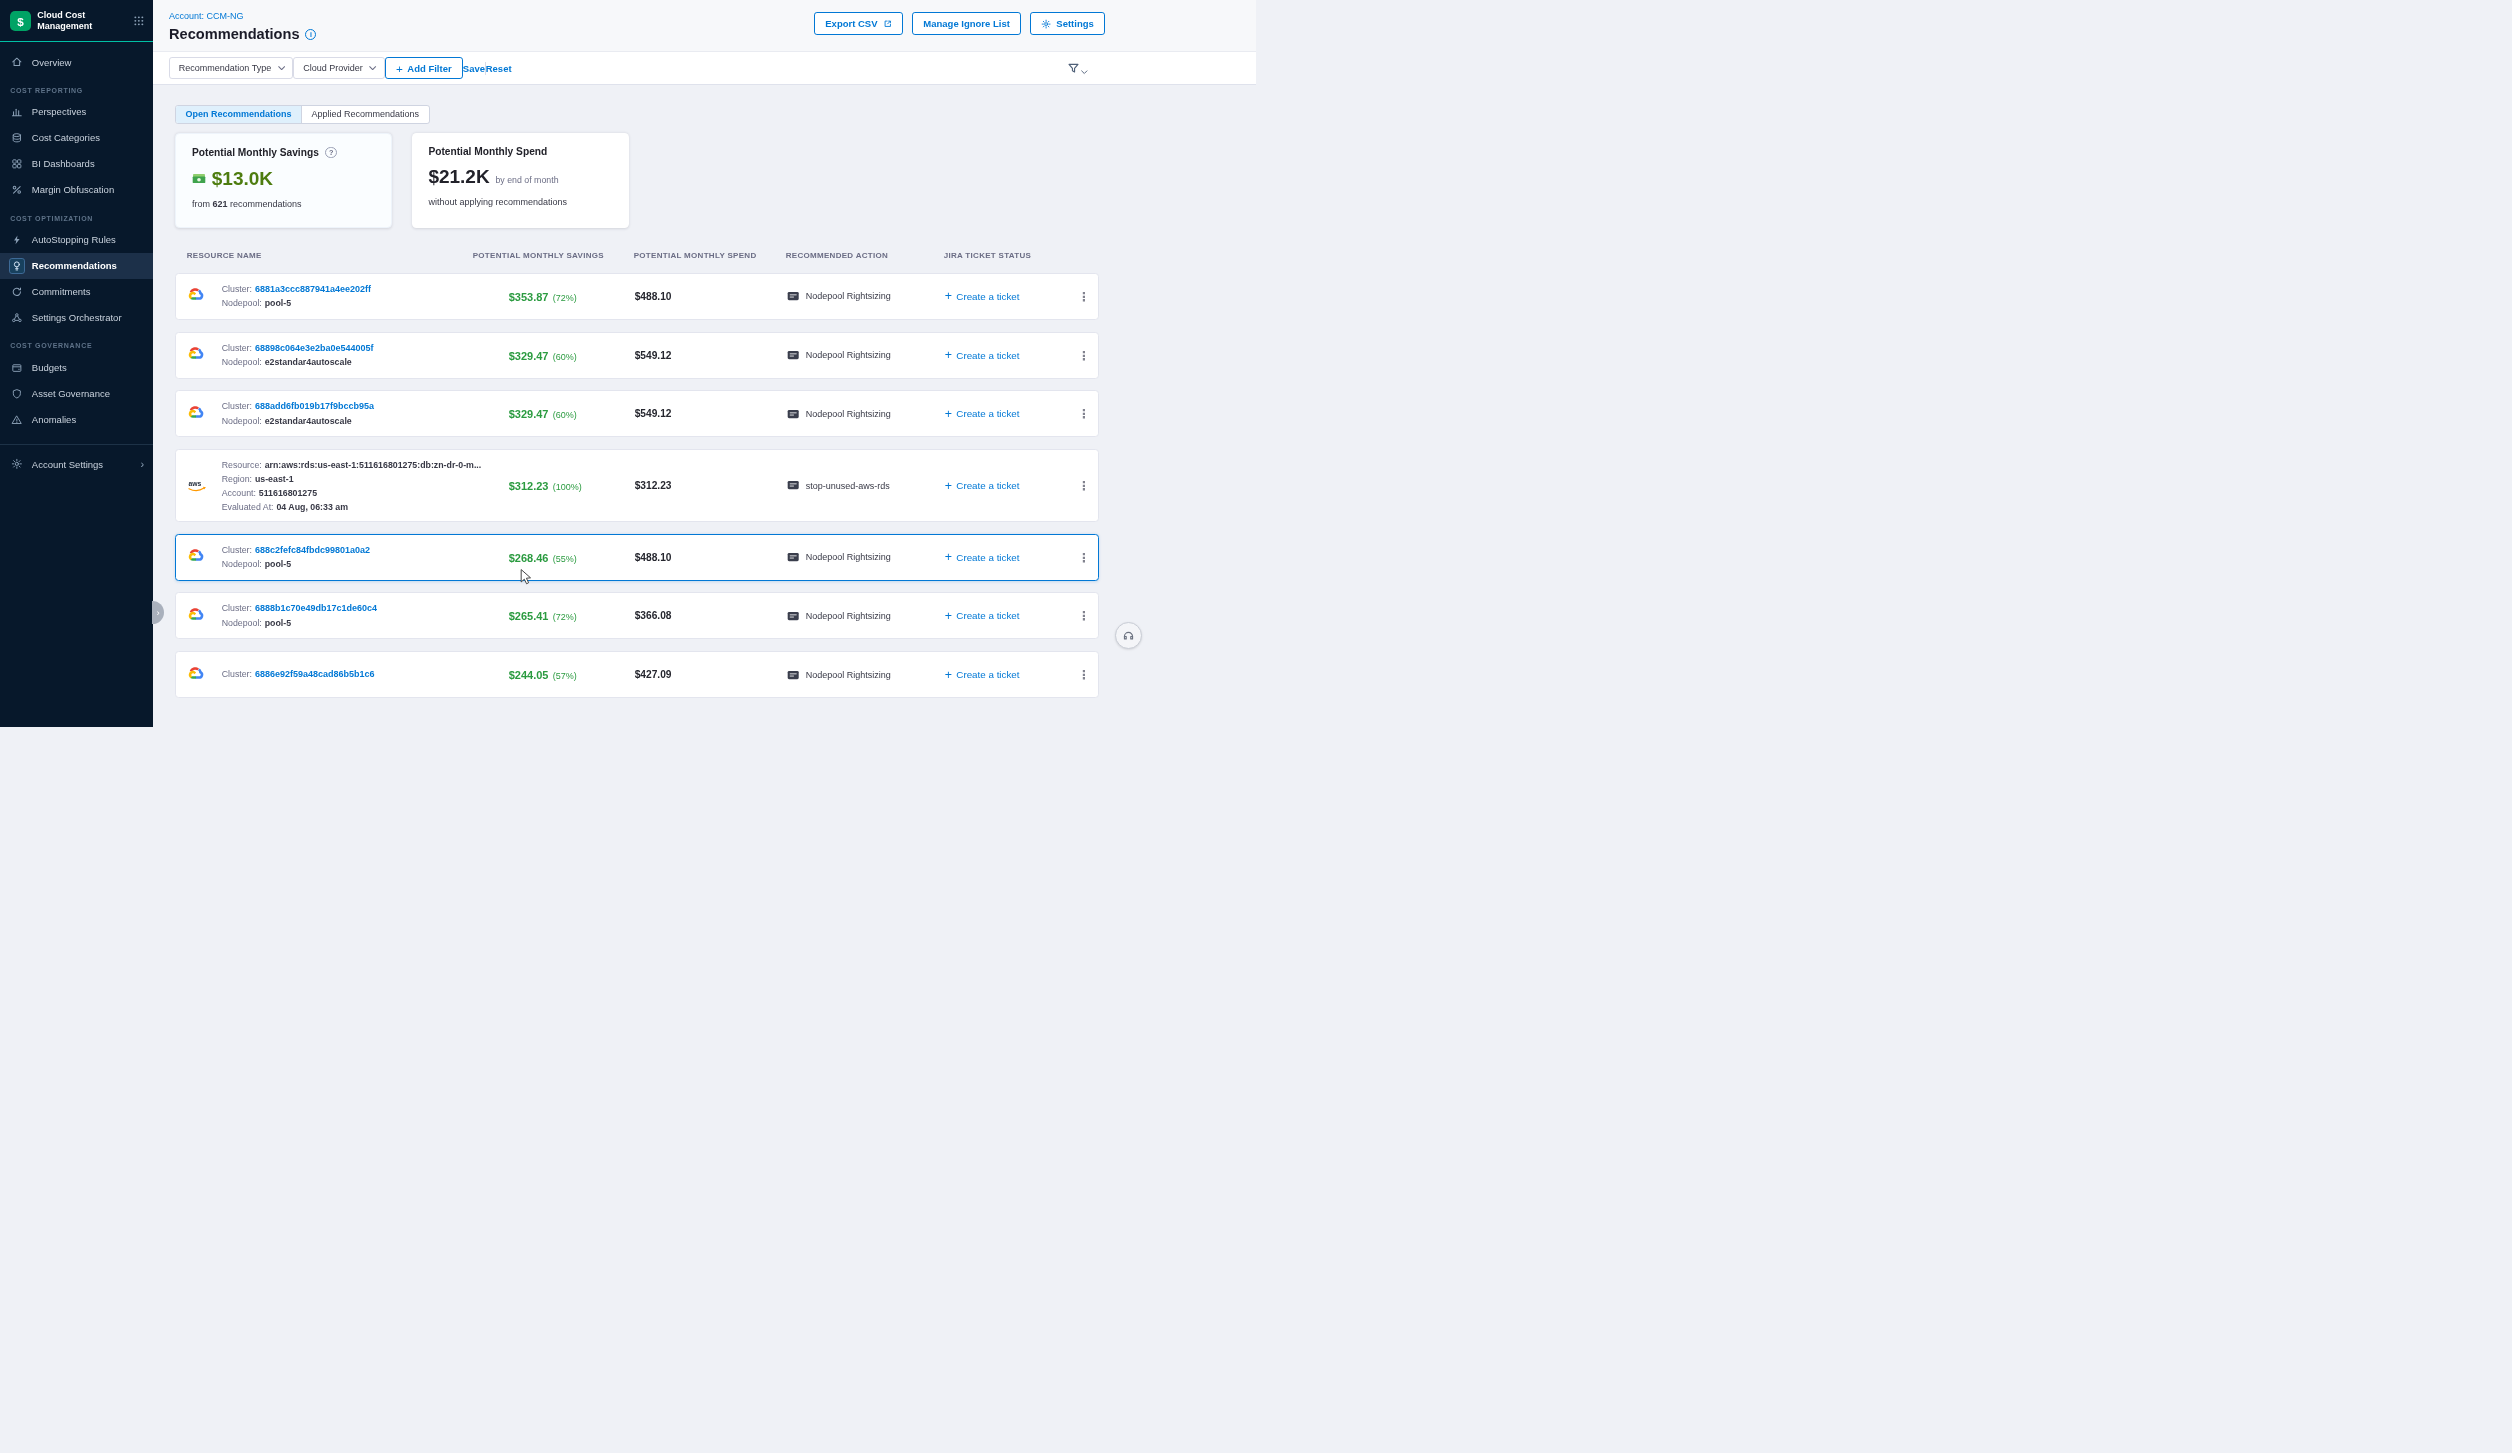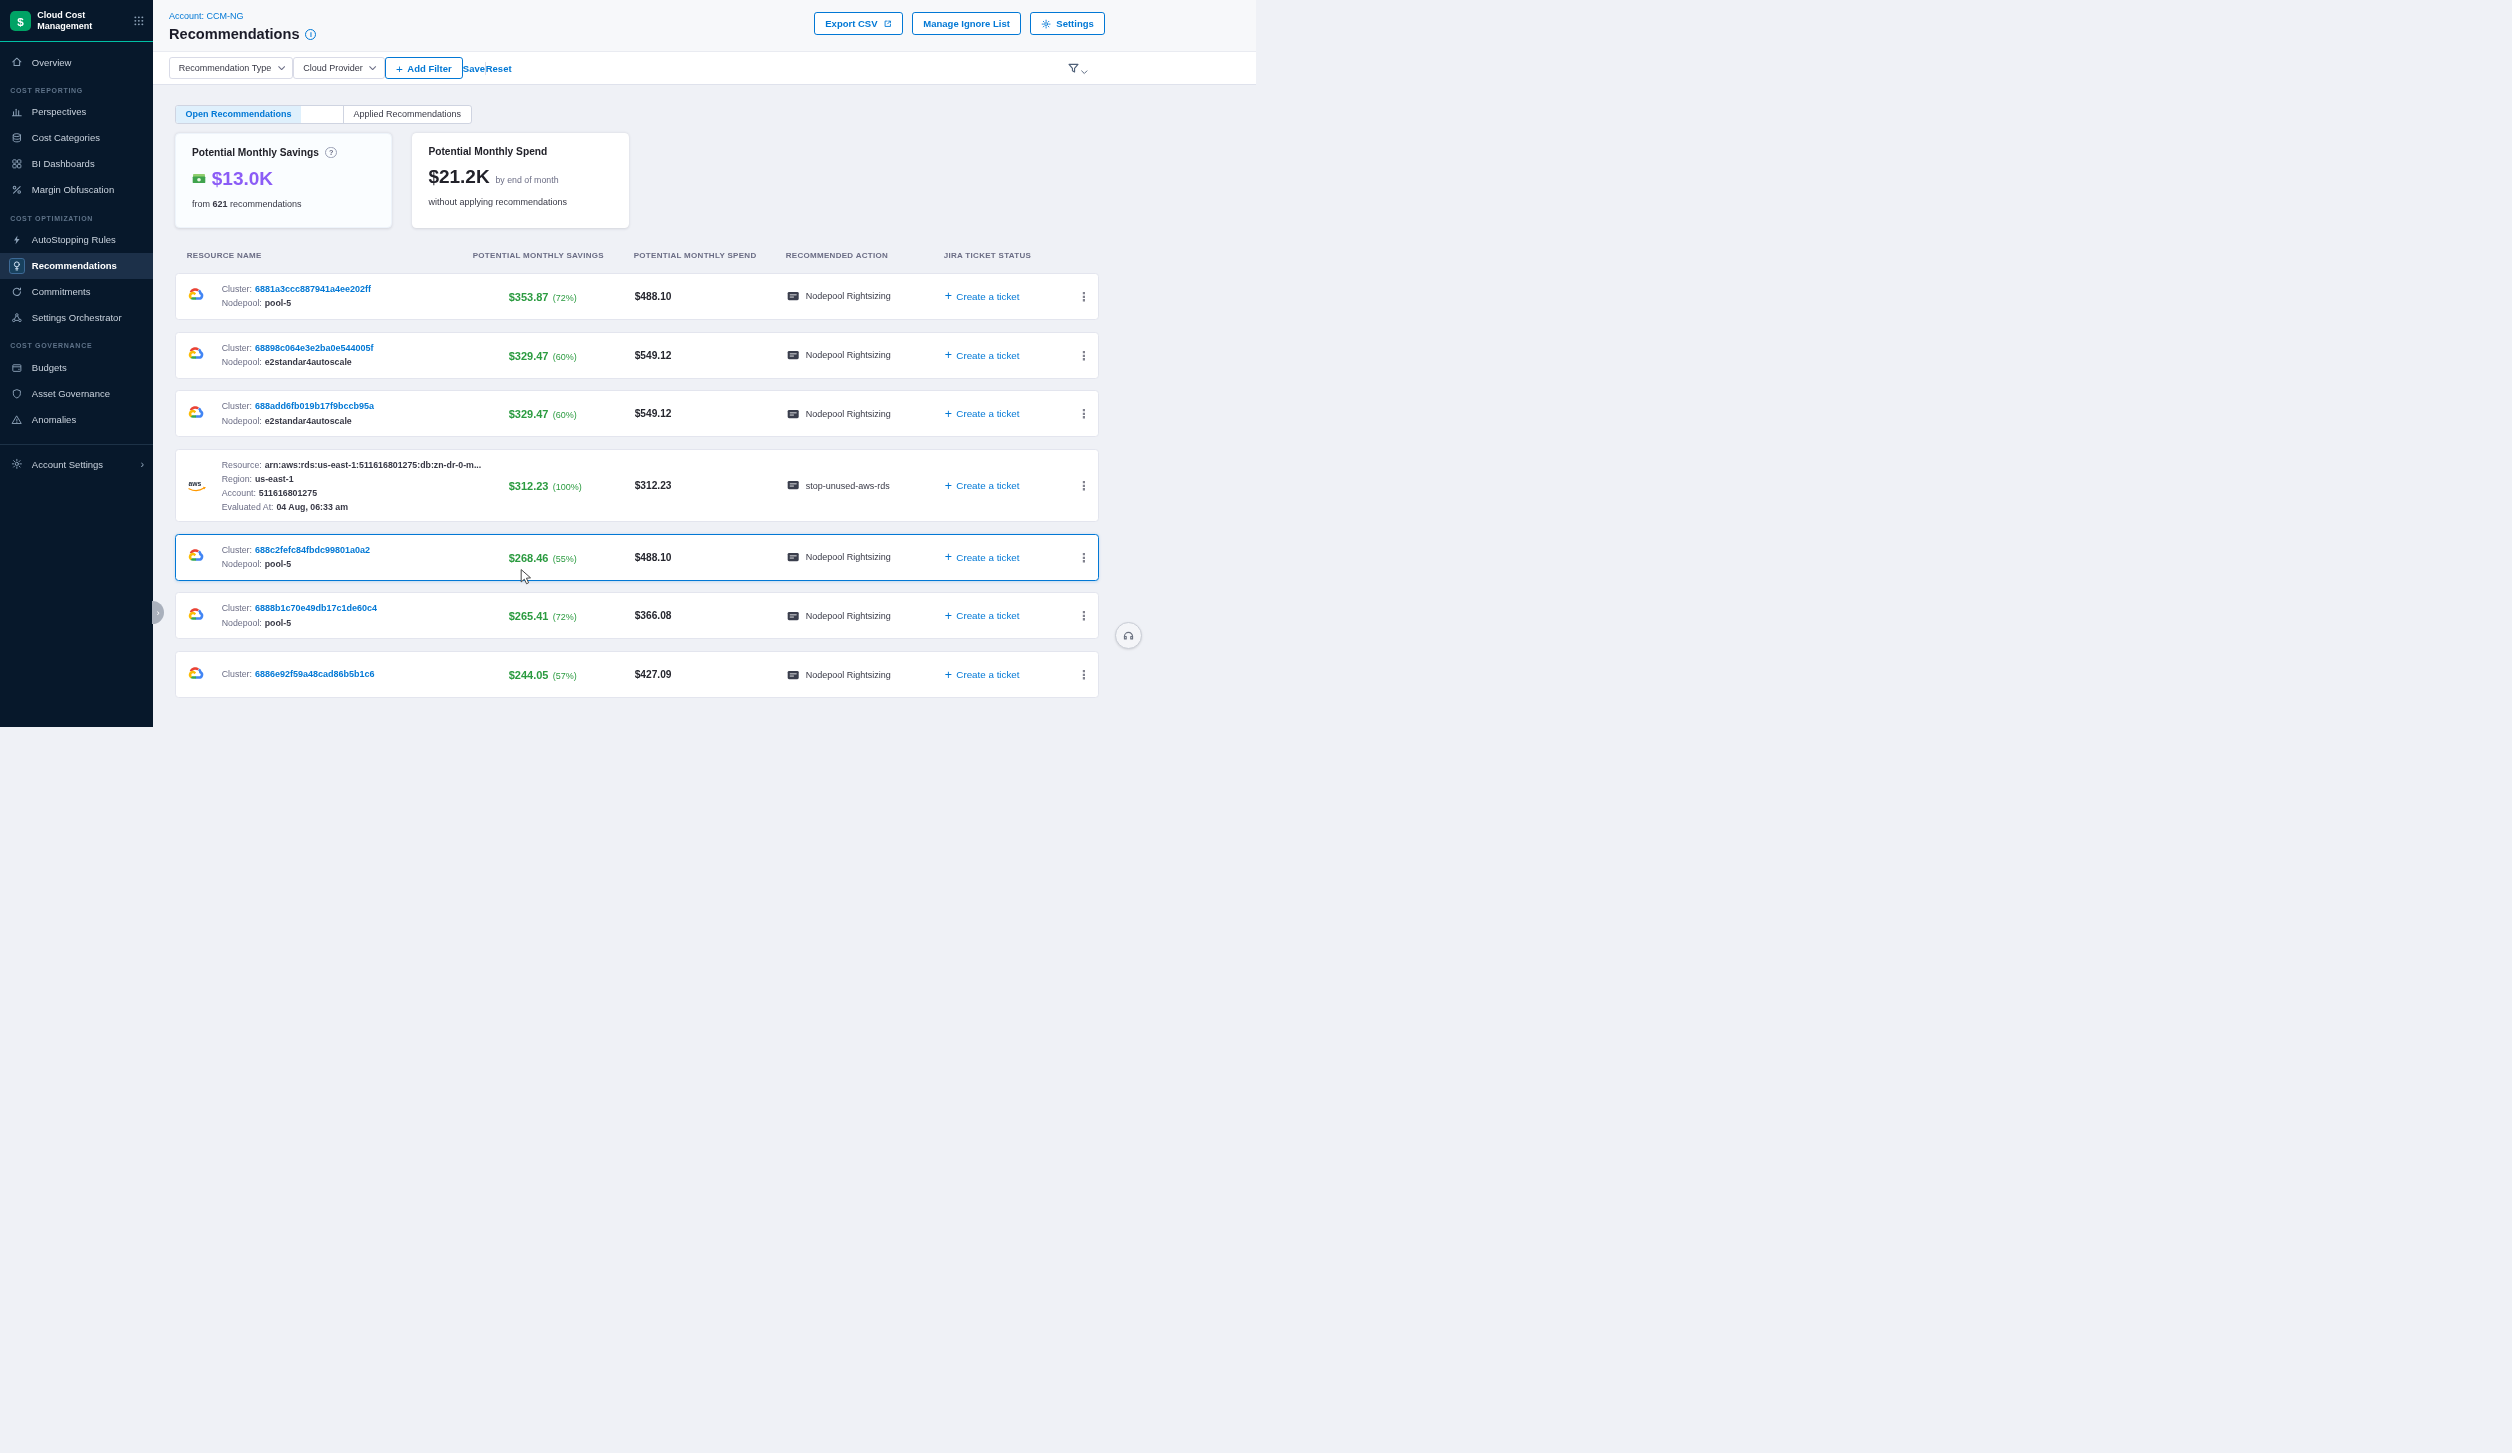--- a/index.html
+++ b/index.html
@@ -38,34 +38,34 @@
   .filter-bar { height:34px; background:#fff; border-top:0.7px solid #e9ebf1; border-bottom:0.7px solid #dfe2ec; display:flex; align-items:center; gap:0; padding:0 168px 0 16px; }
   .dropdown { display:flex; align-items:center; gap:6.6px; height:22px; padding:0 7.3px 0 8.8px; border:0.7px solid #d9dbe7; border-radius:2.9px; background:#fff; font-size:9px; color:#383946; cursor:pointer; }
   .add-filter-btn { display:flex; align-items:center; gap:4.4px; height:22px; padding:0 10.2px; border:0.7px solid #0278d5; border-radius:2.9px; background:#fff; color:#0278d5; font-size:9.5px; font-weight:bold; cursor:pointer; }
   .add-filter-btn .plus { font-size:11.7px; font-weight:normal; }
   .link-btn { color:#0278d5; font-size:9.5px; font-weight:bold; cursor:pointer; }
   .vert-div { width:0.7px; height:13px; background:#d9dbe7; }
   .funnel-wrap { margin-left:auto; display:flex; align-items:flex-end; gap:1.5px; color:#4f6078; cursor:pointer; }
 
   .content { padding:19.7px 0 0 22px; height:calc(100% - 85px); overflow:hidden; }
 
-  .tabs { display:inline-flex; border:0.7px solid #cfd4e1; border-radius:2.9px; overflow:hidden; background:#fff;gap:42px; }
+  .tabs { display:inline-flex; border:0.7px solid #cfd4e1; border-radius:2.9px; overflow:hidden; background:#fff; }
   .tab { padding:3.6px 9.5px; font-size:9px; color:#383946; cursor:pointer; }
   .tab.active { background:#dff0fc; color:#0278d5; font-weight:bold; }
   .tab + .tab { border-left:0.7px solid #cfd4e1; }
 
   .cards { display:flex; gap:20.4px; margin-top:9.5px; }
   .card { width:217px; height:95px; border-radius:4.4px; background:#fff; box-shadow:0 0.7px 2.9px rgba(40,41,61,.14); padding:12.4px 16px; }
   .card.savings { background:#fafdff; border:0.7px solid #eef4fb; }
   .card-title-row { display:flex; align-items:center; gap:6.6px; }
   .card-title { font-size:10.2px; font-weight:bold; color:#22222a; }
   .q-badge { width:11.7px; height:11.7px; border-radius:50%; border:1.1px solid #9aa0b5; color:#6b6d85; font-size:7.3px; font-weight:bold; display:flex; align-items:center; justify-content:center; cursor:pointer; }
   .value-row { display:flex; align-items:baseline; gap:5.8px; margin-top:9.5px; }
   .money-icon { align-self:center; }
-  .big-green { color:#8b5cf6; font-size:19px; font-weight:bold; }
+  .big-green { color:#4d7c0f; font-size:19px; font-weight:bold; }
   .big-dark { color:#22222a; font-size:19px; font-weight:bold; }
   .spend-note { font-size:8.8px; color:#6b6d85; }
   .card-sub { font-size:9px; color:#383946; margin-top:8.8px; }
   .card-sub b { font-weight:bold; }
 
   
   .table { margin-top:22.6px; }
   .thead, .trow { display:grid; grid-template-columns:34px 252px 161px 152px 158px 125px 1fr; align-items:center; width:924px; }
   .thead { padding-left:11.7px; margin-bottom:13px; }
   .th { font-size:8px; font-weight:bold; color:#6b6d85; letter-spacing:0.3px; }

